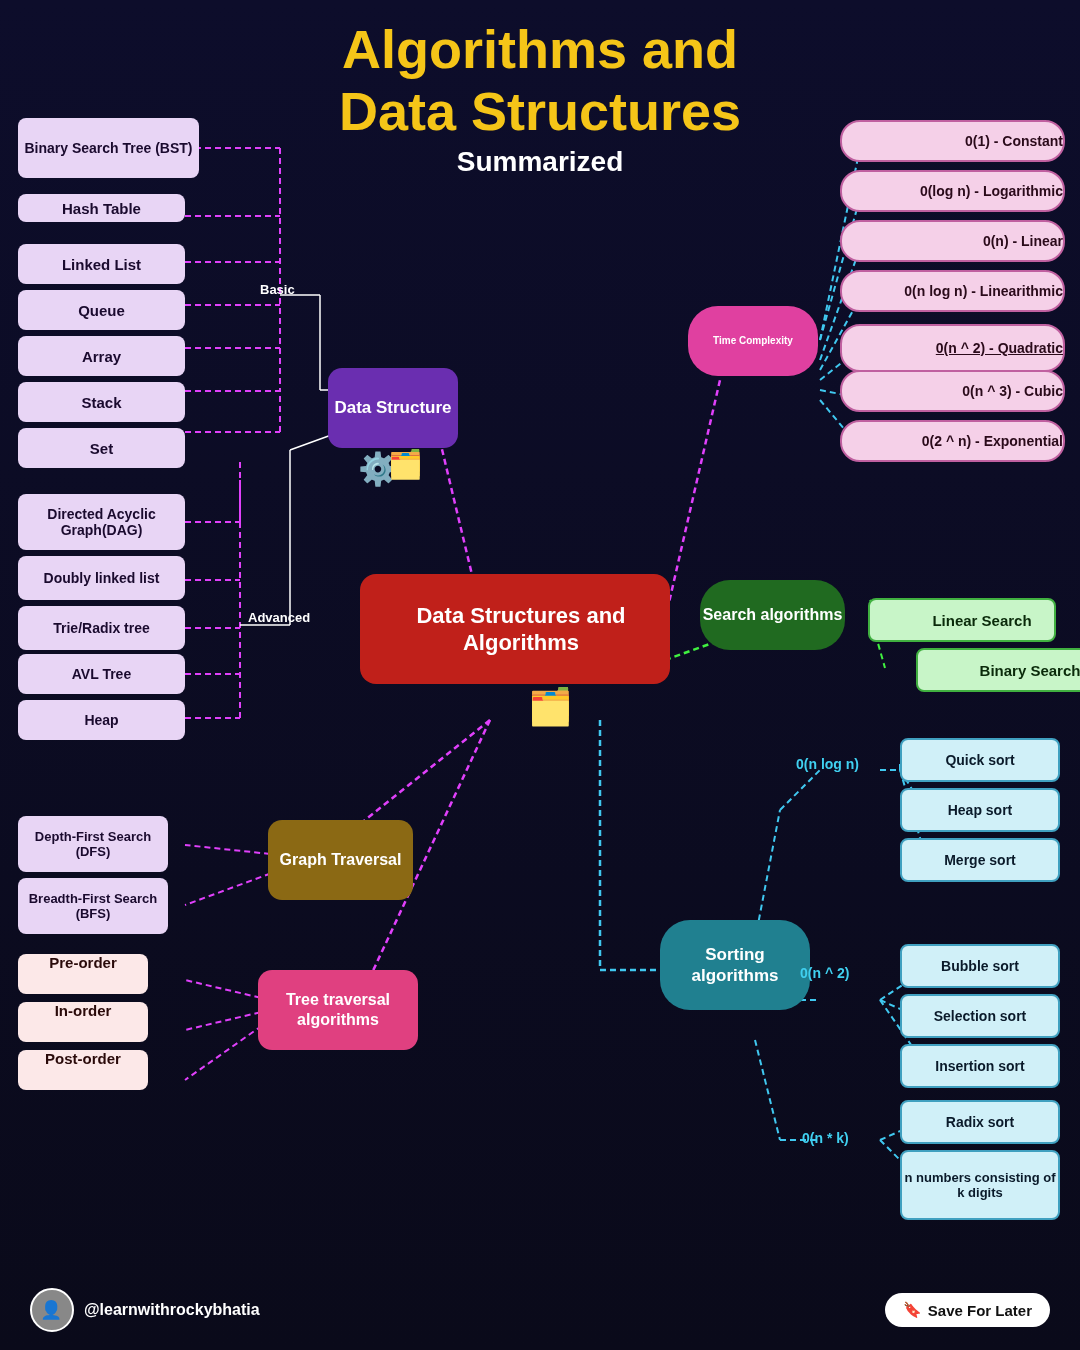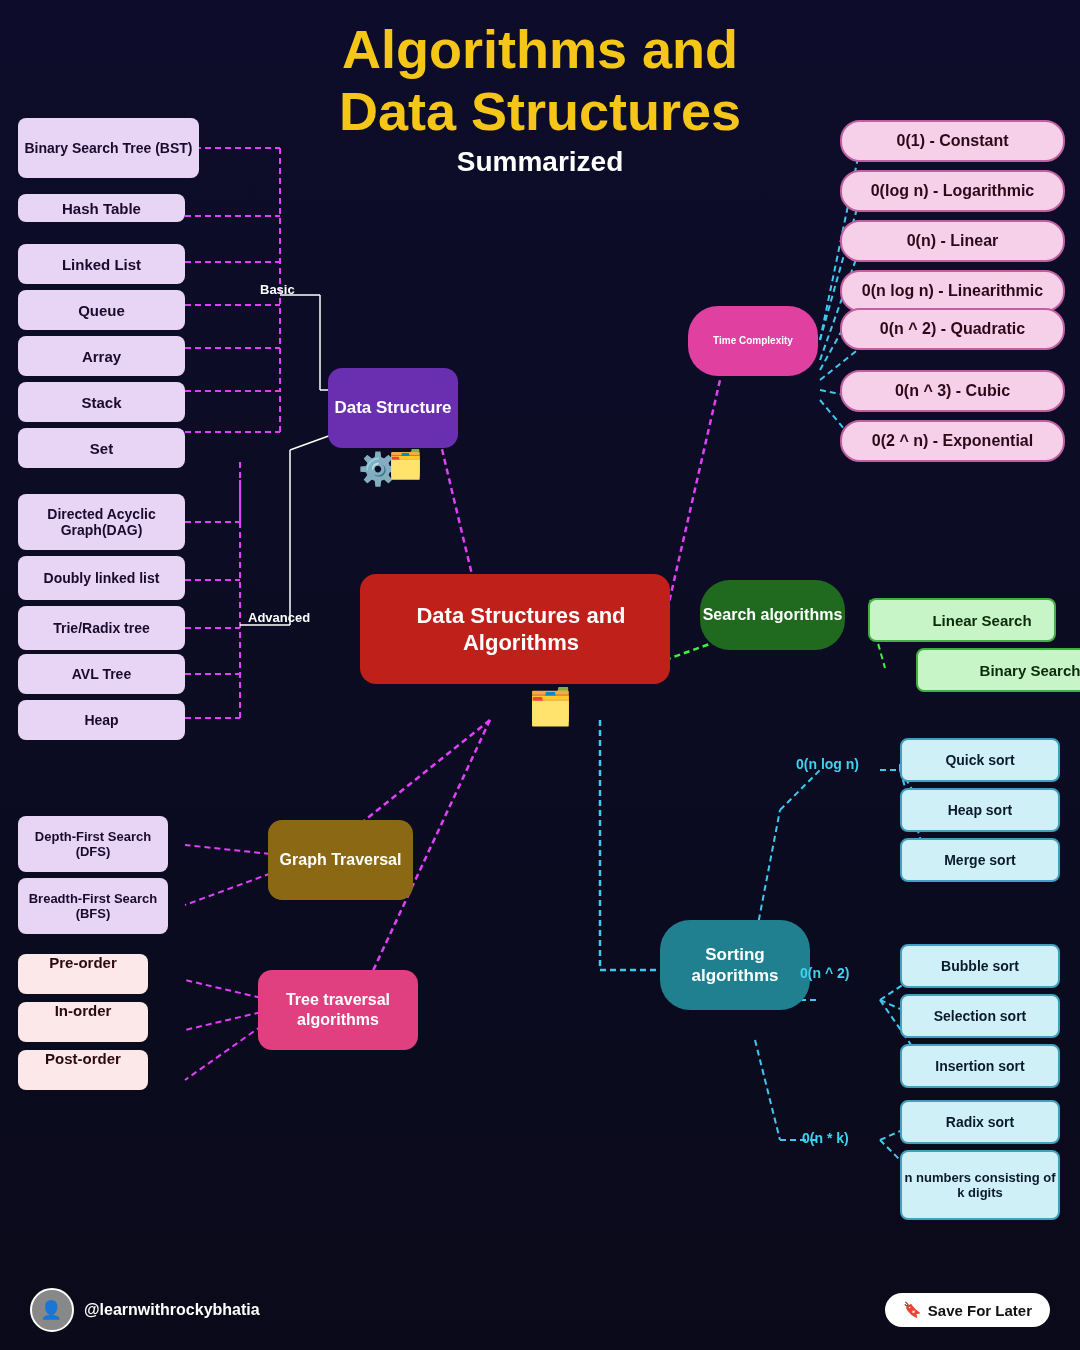--- a/index.html
+++ b/index.html
@@ -75,25 +75,25 @@
       justify-content: center;
       text-align: center;
       position: absolute;
     }
 
     
     .tc-box {
       background: #f5d0e8;
       color: #2a0a1a;
       border-radius: 20px;
-      font-size: 16px;
-      font-weight: 700;
-      display: flex;
-      align-items: center;
-      justify-content: center;
+      font-size: 14px;
+      font-weight: 700;
+      display: flex;
+      align-items: center;
+      justify-content: flex-end;
       text-align: center;
       position: absolute;
       border: 2px solid #c060a0;
     }
 
     
     .search-box {
       background: #c8f5c8;
       color: #0a2a0a;
       border-radius: 8px;
@@ -389,21 +389,21 @@
   </div>
   <div class="tc-box" style="left:840px;top:170px;width:225px;height:42px;">
     <span>0(log n) - Logarithmic</span>
   </div>
   <div class="tc-box" style="left:840px;top:220px;width:225px;height:42px;">
     <span>0(n) - Linear</span>
   </div>
   <div class="tc-box" style="left:840px;top:270px;width:225px;height:42px;">
     <span>0(n log n) - Linearithmic</span>
   </div>
-  <div class="tc-box" style="left:840px;top:308px;width:225px;height:42px;">
+  <div class="tc-box" style="left:840px;top:324px;width:225px;height:48px;text-decoration:underline;">
     <span>0(n ^ 2) - Quadratic</span>
   </div>
   <div class="tc-box" style="left:840px;top:370px;width:225px;height:42px;">
     <span>0(n ^ 3) - Cubic</span>
   </div>
   <div class="tc-box" style="left:840px;top:420px;width:225px;height:42px;">
     <span>0(2 ^ n) - Exponential</span>
   </div>
 
   <div class="box" style="left:360px;top:574px;width:310px;height:110px;background:#c0201a;color:#fff;font-size:22px;font-weight:900;border-radius:16px;z-index:10;padding-left:12px;">

